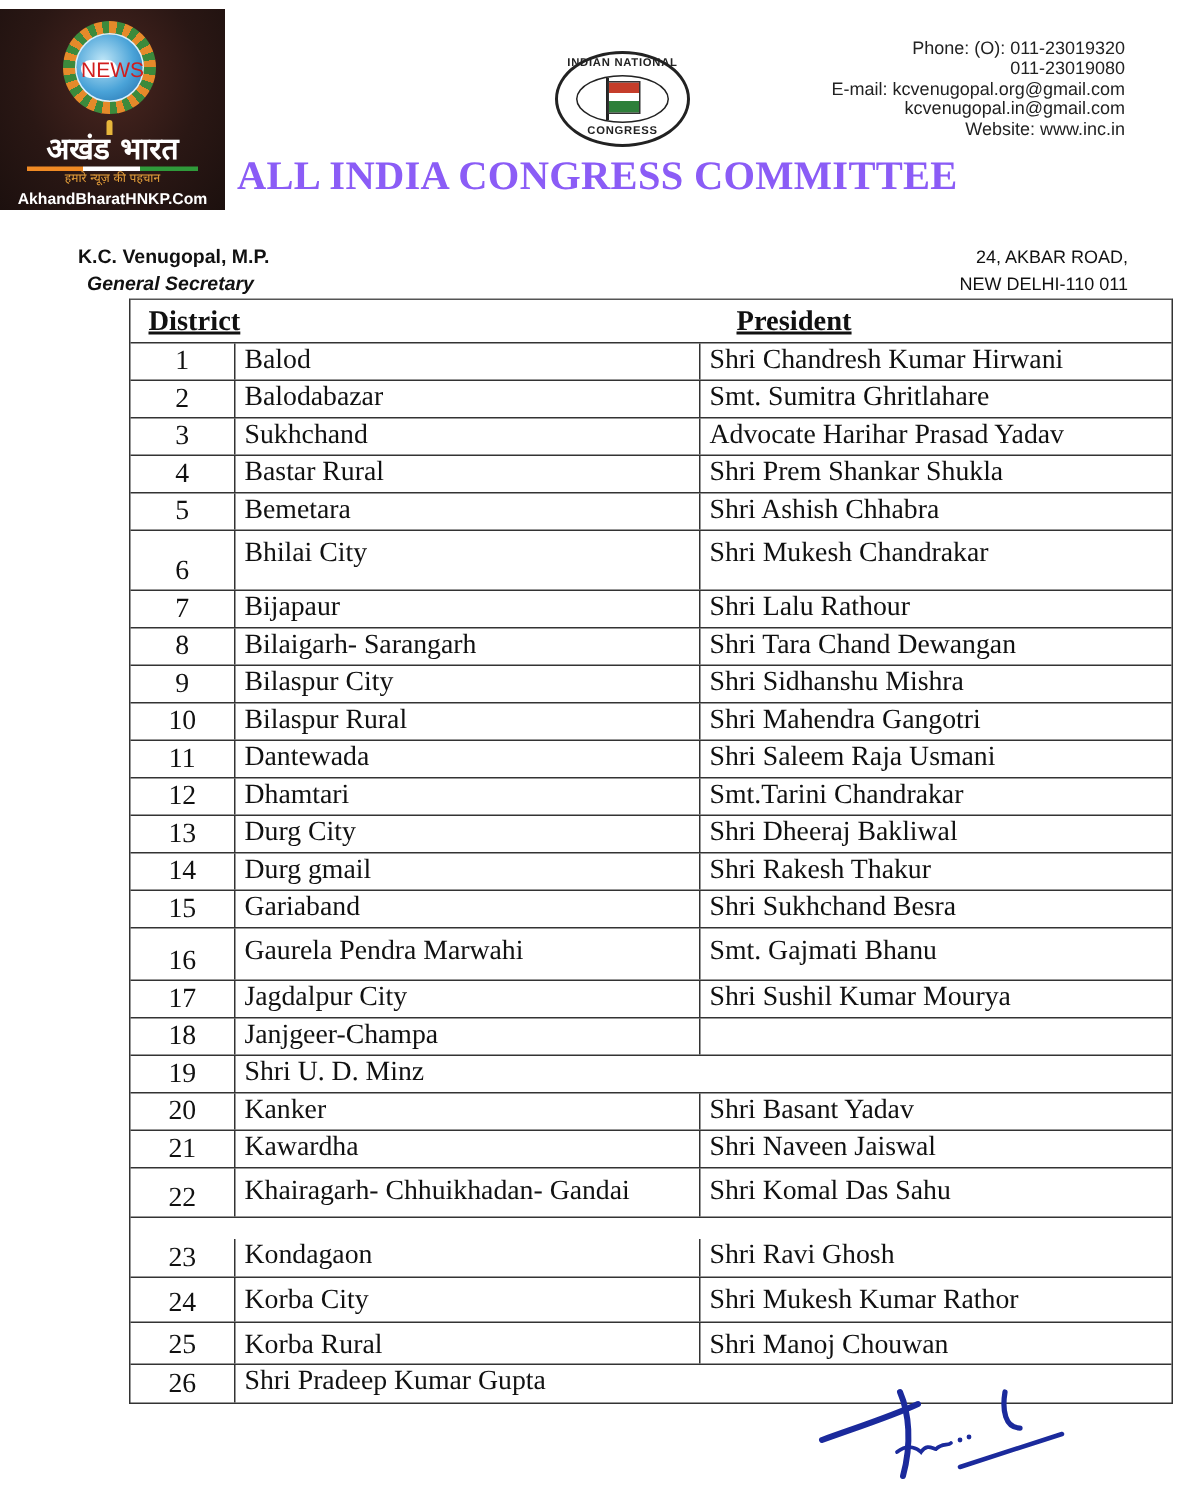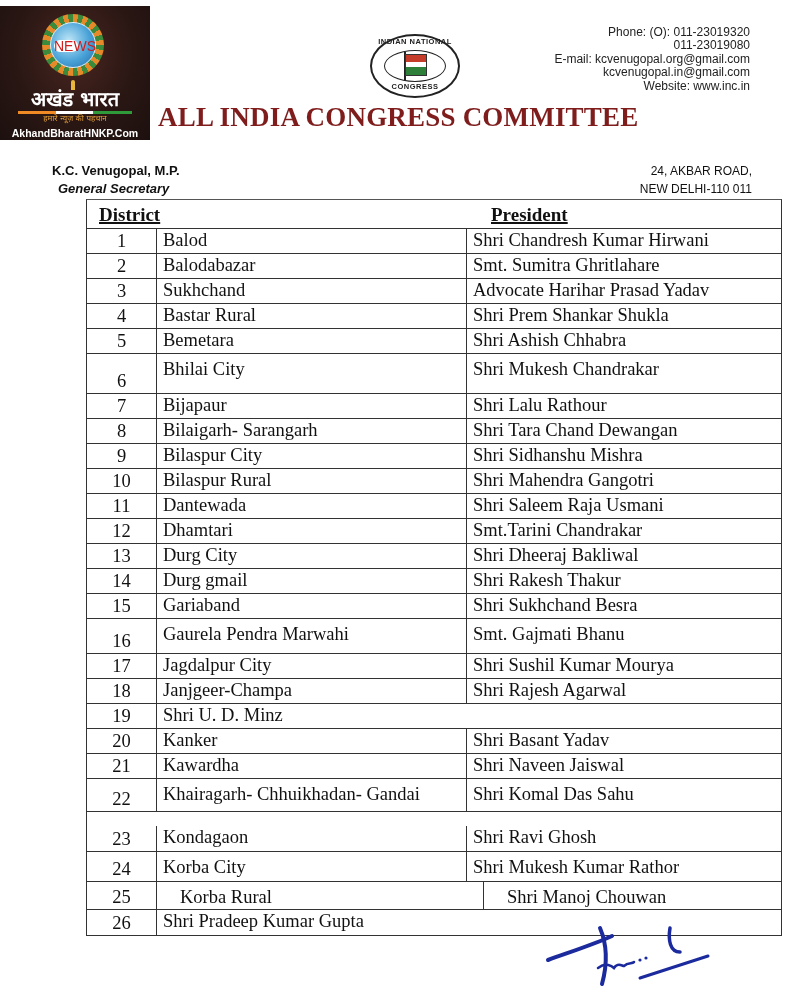--- a/index.html
+++ b/index.html
@@ -68,21 +68,21 @@
   }
 
   
   .contact {
     position: absolute; right: 50px; top: 26px; text-align: right;
     font-size: 12px; line-height: 13.4px; color: #222;
   }
 
   .org-title {
     position: absolute; left: 158px; top: 102px;
-    font-family: "Liberation Serif", serif; font-weight: bold; font-size: 27px; letter-spacing: 0.2px; color: #7f1d1d;
+    font-family: "Liberation Serif", serif; font-weight: bold; font-size: 27px; letter-spacing: 0.2px; color: #8b5cf6;
   }
 
   .sender { position: absolute; left: 52px; top: 162px; font-size: 13px; line-height: 18px; }
   .sender .name { font-weight: bold; }
   .sender .role { font-weight: bold; font-style: italic; padding-left: 6px; }
 
   .address { position: absolute; right: 48px; top: 162px; text-align: right; font-size: 12px; line-height: 18px; }
 
   
   .tbl {
@@ -97,21 +97,21 @@
   .tbl .head .h-district { left: 12px; }
   .tbl .head .h-president { left: 404px; }
 
   .row { display: flex; border-bottom: 1.5px solid #333; font-size: 18.5px; }
   .row:last-child { border-bottom: none; }
   .row .c-no { width: 70px; border-right: 1.5px solid #333; text-align: center; display: flex; align-items: flex-end; justify-content: center; padding-bottom: 1px; }
   .row .c-district { width: 310px; border-right: 1.5px solid #333; padding-left: 6px; display: flex; align-items: flex-start; padding-top: 1px; }
   .row .c-president { flex: 1; padding-left: 6px; display: flex; align-items: flex-start; padding-top: 1px; }
   .row.h25 { height: 25px; }
   .row.h26 { height: 26px; margin-top: 14px; }
-  .row.h28 { height: 28px; gap: 17px; }
+  .row.h28 { height: 28px; }
   .row.h30 { height: 30px; }
   .row.h33 { height: 33px; }
   .row.h35 { height: 35px; }
   .row.h40 { height: 40px; }
   .row.tall .c-district, .row.tall .c-president { padding-top: 5px; }
 
   .signature { position: absolute; left: 540px; top: 922px; width: 180px; height: 70px; }
 </style>
 </head>
 <body>
@@ -242,21 +242,20 @@
       <div class="c-president">Smt. Gajmati Bhanu</div>
     </div>
   <div class="row h25">
       <div class="c-no">17</div>
       <div class="c-district">Jagdalpur City</div>
       <div class="c-president">Shri Sushil Kumar Mourya</div>
     </div>
   <div class="row h25">
       <div class="c-no">18</div>
       <div class="c-district">Janjgeer-Champa</div>
-      <div class="c-president">Shri Rajesh Agarwal</div>
     </div>
   <div class="row h25">
       <div class="c-no">19</div>
       <div class="c-president">Shri U. D. Minz</div>
     </div>
   <div class="row h25">
       <div class="c-no">20</div>
       <div class="c-district">Kanker</div>
       <div class="c-president">Shri Basant Yadav</div>
     </div>

